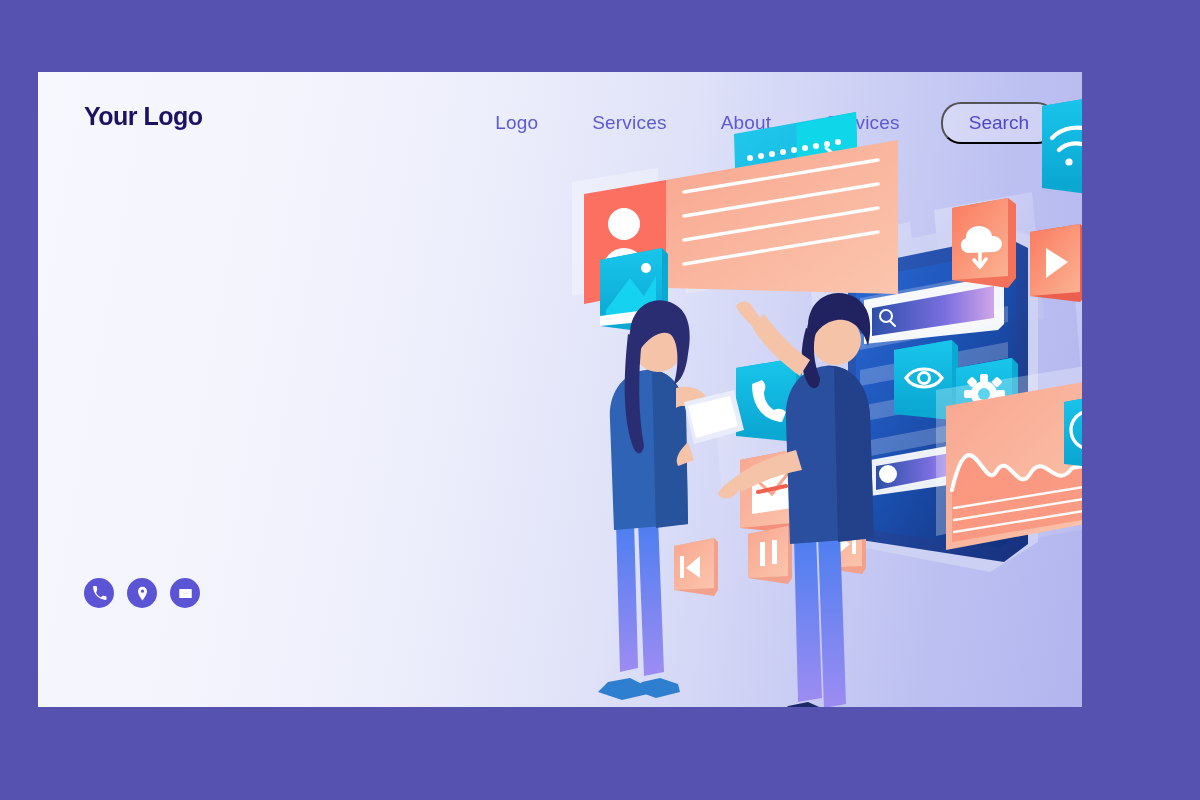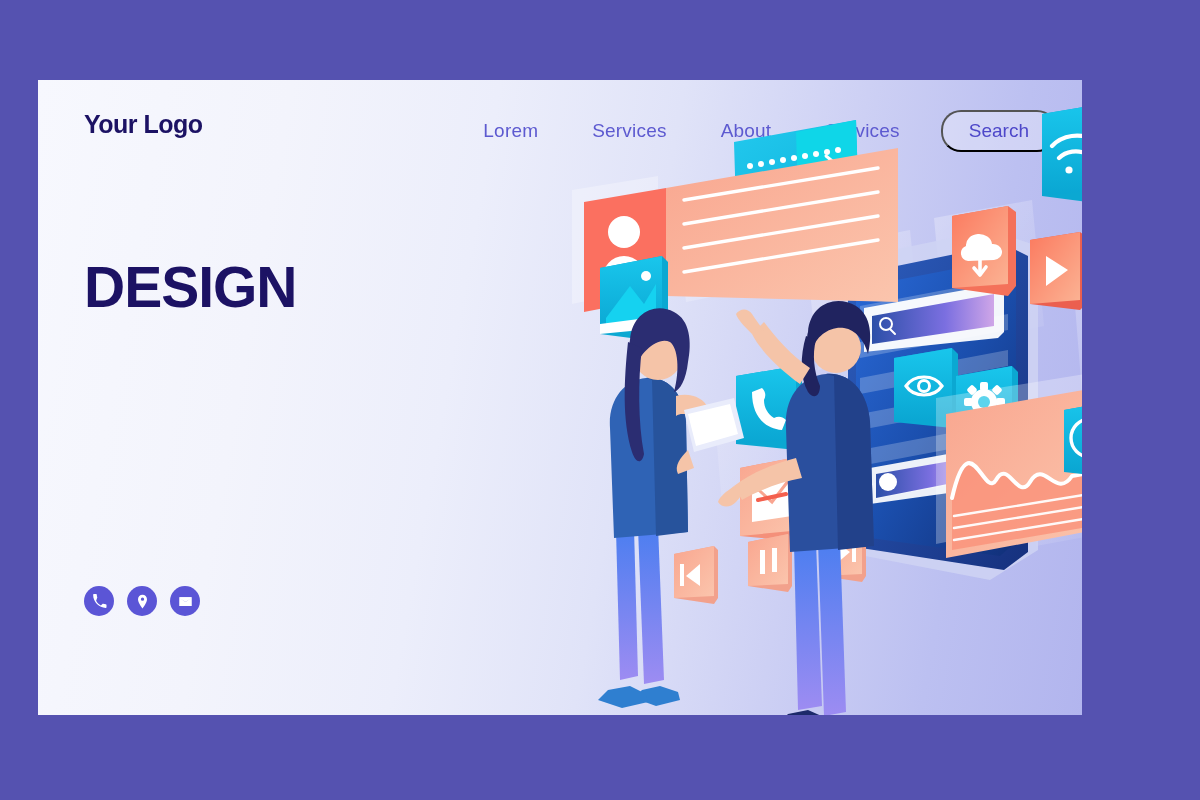--- a/index.html
+++ b/index.html
@@ -8,21 +8,21 @@
     overflow: hidden;
     font-family: "Liberation Sans", sans-serif;
   }
   body { background: #5552b0; }
 
   .stage { position: relative; width: 1200px; height: 800px; }
 
   
   .hero-card {
     position: absolute;
-    left: 38px; top: 80px;
+    left: 38px; top: 72px;
     width: 1044px; height: 635px;
     background: linear-gradient(100deg,
         #f7f8fe 0%, #f3f4fc 22%, #eceefb 40%,
         #e0e3f8 56%, #cdd0f4 72%, #bcc0f1 86%, #b2b5ee 100%);
     overflow: hidden;
   }
 
   
   .logo {
     position: absolute; left: 46px; top: 30px;
@@ -71,29 +71,28 @@
 </style>
 </head>
 <body>
 
 <div class="stage">
   <div class="hero-card">
 
     <div class="logo">Your Logo</div>
 
     <nav class="nav">
-      <a class="nav-link">Lorem</a>
+      <a class="nav-link">Logo</a>
       <a class="nav-link">Services</a>
       <a class="nav-link">About</a>
       <a class="nav-link">Services</a>
       <button class="nav-search">Search</button>
     </nav>
 
     <h1 class="headline">
-      <span class="l2">DESIGN</span>
     </h1>
 
 
 
     <div class="socials">
       <span class="soc">
         <svg viewBox="0 0 24 24">
             <path d="M6.6 10.8c1.7 3.4 4.2 5.9 7.6 7.6l2.5-2.5c.3-.3.8-.4 1.2-.3 1.3.4 2.7.7 4.1.7.7 0 1.2.5 1.2 1.2V21c0 .7-.5 1.2-1.2 1.2C11.3 22.2 1.8 12.7 1.8 1.2 1.8.5 2.3 0 3 0h3.5c.7 0 1.2.5 1.2 1.2 0 1.4.2 2.8.7 4.1.1.4 0 .9-.3 1.2L6.6 10.8z"></path>
           </svg>
       </span>

